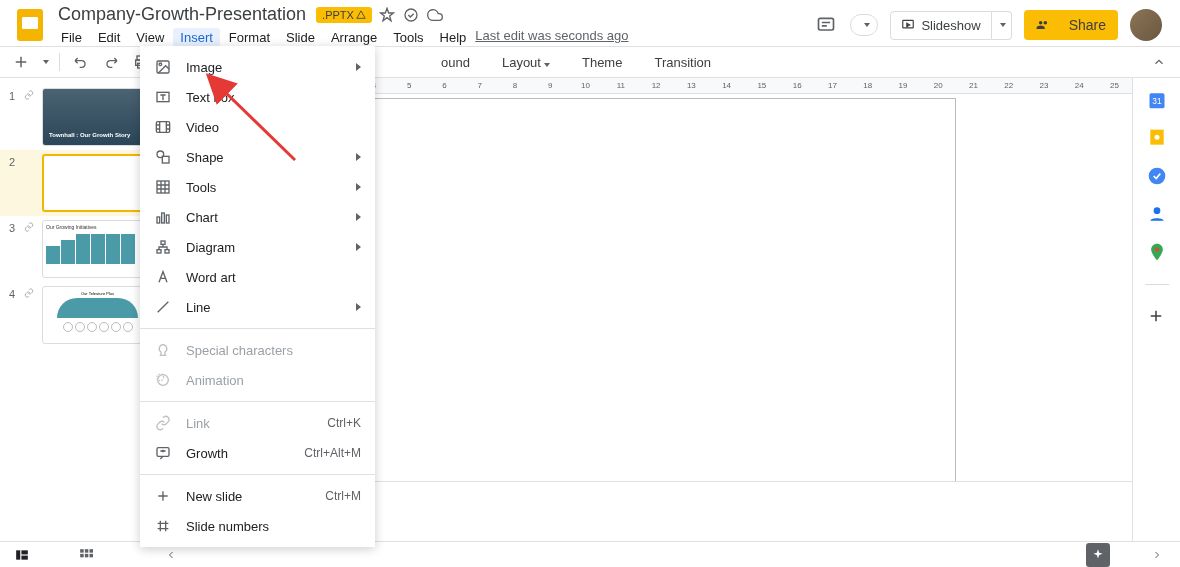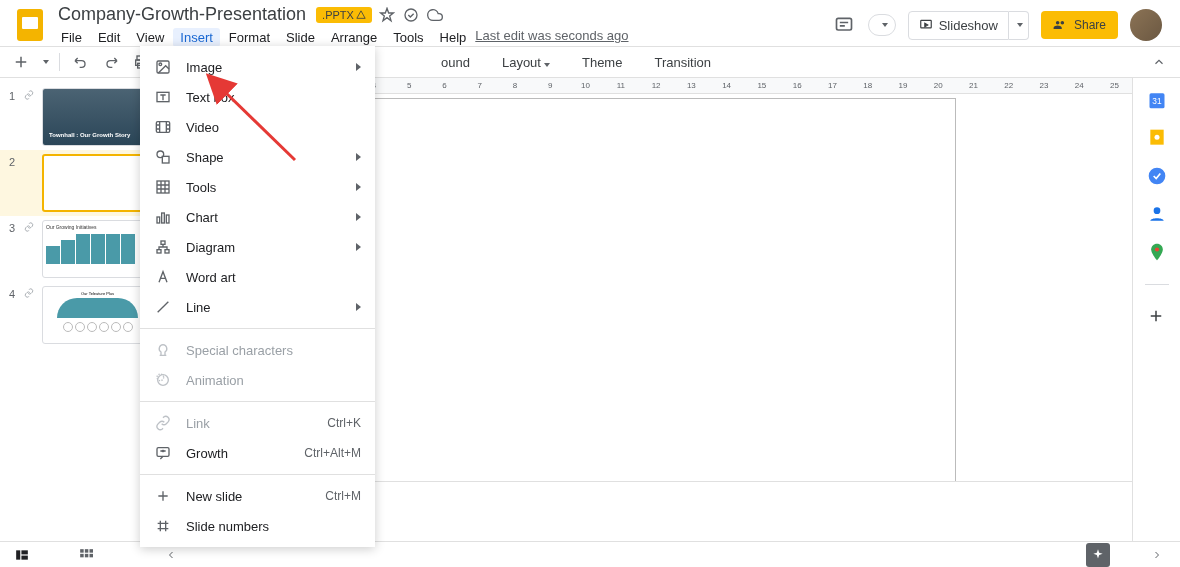--- a/index.html
+++ b/index.html
@@ -16,21 +16,21 @@
     .title-icon { width: 18px; height: 18px; display: flex; align-items: center; justify-content: center; color: #5f6368; }
     .menu-row { display: flex; gap: 2px; margin-top: 2px; font-size: 13px; color: #202124;}
     .menu-item { padding: 2px 7px; cursor: pointer; border-radius: 3px; }
     .menu-item.active { background: #e8f0fe; color: #1967d2; }
     .last-edit { color: #5f6368; text-decoration: underline; font-size: 13px; cursor:pointer;}
     .header-right { display: flex; align-items: center; gap: 12px; margin-right: 6px;}
     .hr-icon { width: 24px; height: 24px; display: flex; align-items: center; justify-content: center; color: #5f6368; cursor:pointer;}
     .meet-icon { width:28px;height:22px; border:1px solid #dadce0; border-radius:16px; padding:4px 8px; display:flex; align-items:center; gap:2px;}
     .slideshow-btn { display:flex; align-items:center; gap:6px; border:1px solid #dadce0; padding:6px 10px; border-radius:4px 0 0 4px; font-size:13px; color:#3c4043; cursor:pointer;}
     .slideshow-caret{ border:1px solid #dadce0; border-left:none; padding:6px 5px; border-radius:0 4px 4px 0; display:flex;align-items:center;cursor:pointer;}
-    .share-btn { background:#fbbc04; padding:7px 12px; border-radius:4px; font-size:12px; color:#3c4043; display:flex; align-items:center; gap:7px; cursor:pointer; font-weight:500;}
+    .share-btn { background:#fbbc04; padding:7px 12px; border-radius:4px; font-size:14px; color:#3c4043; display:flex; align-items:center; gap:19px; cursor:pointer; font-weight:500;}
     .avatar { width:32px; height:32px; border-radius:50%; background: linear-gradient(135deg, #8b7355 0%, #6b5842 100%); }
 
     .toolbar { height: 32px; border-top:1px solid #e0e0e0; border-bottom:1px solid #e0e0e0; display:flex; align-items:center; padding: 0 10px; gap:8px;}
     .tb-icon { width:22px; height:22px; display:flex; align-items:center; justify-content:center; color:#5f6368; cursor:pointer;}
     .tb-sep { width:1px; height:18px; background:#dadce0; margin:0 2px;}
     .toolbar-right-area { display:flex; align-items:center; gap:16px; margin-left:auto; margin-right:6px; font-size:13px; color:#3c4043;}
     .tb-text-btn { padding:4px 8px; cursor:pointer;}
     .caret-down { width:0;height:0;border-left:3px solid transparent;border-right:3px solid transparent;border-top:4px solid #5f6368; display:inline-block; margin-left:3px;}
     .collapse-btn { margin-left:16px;}
 

